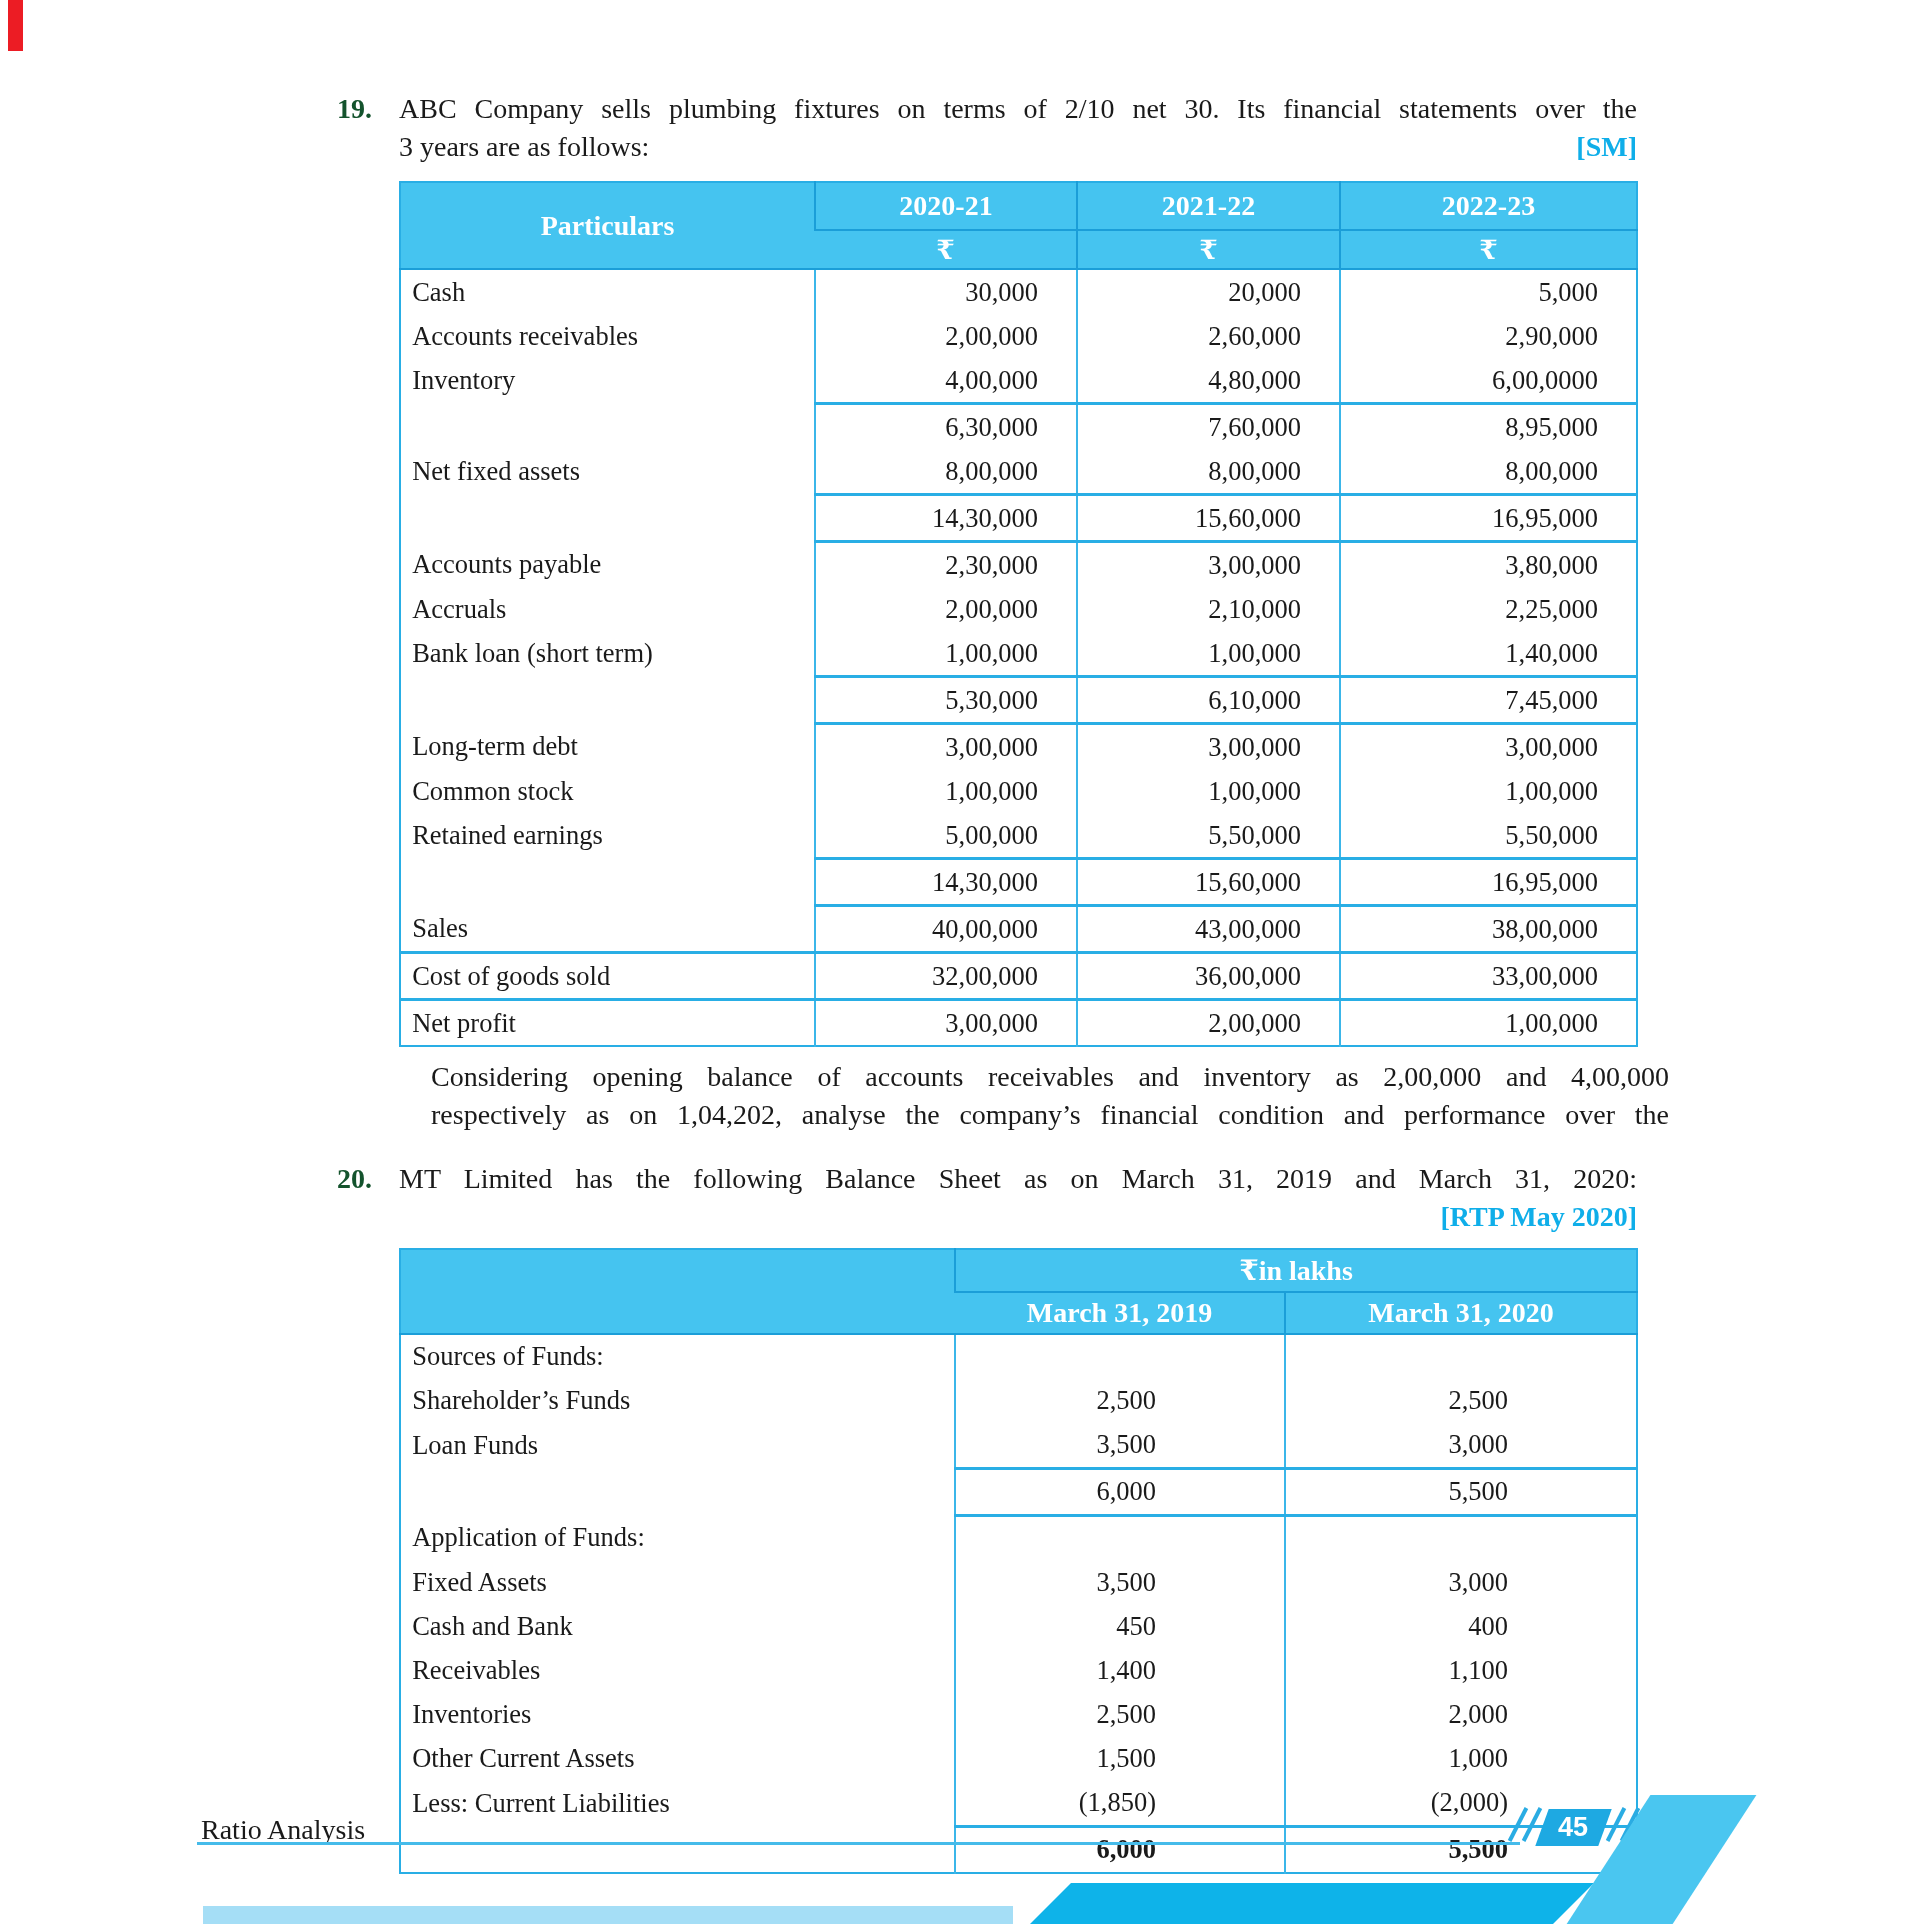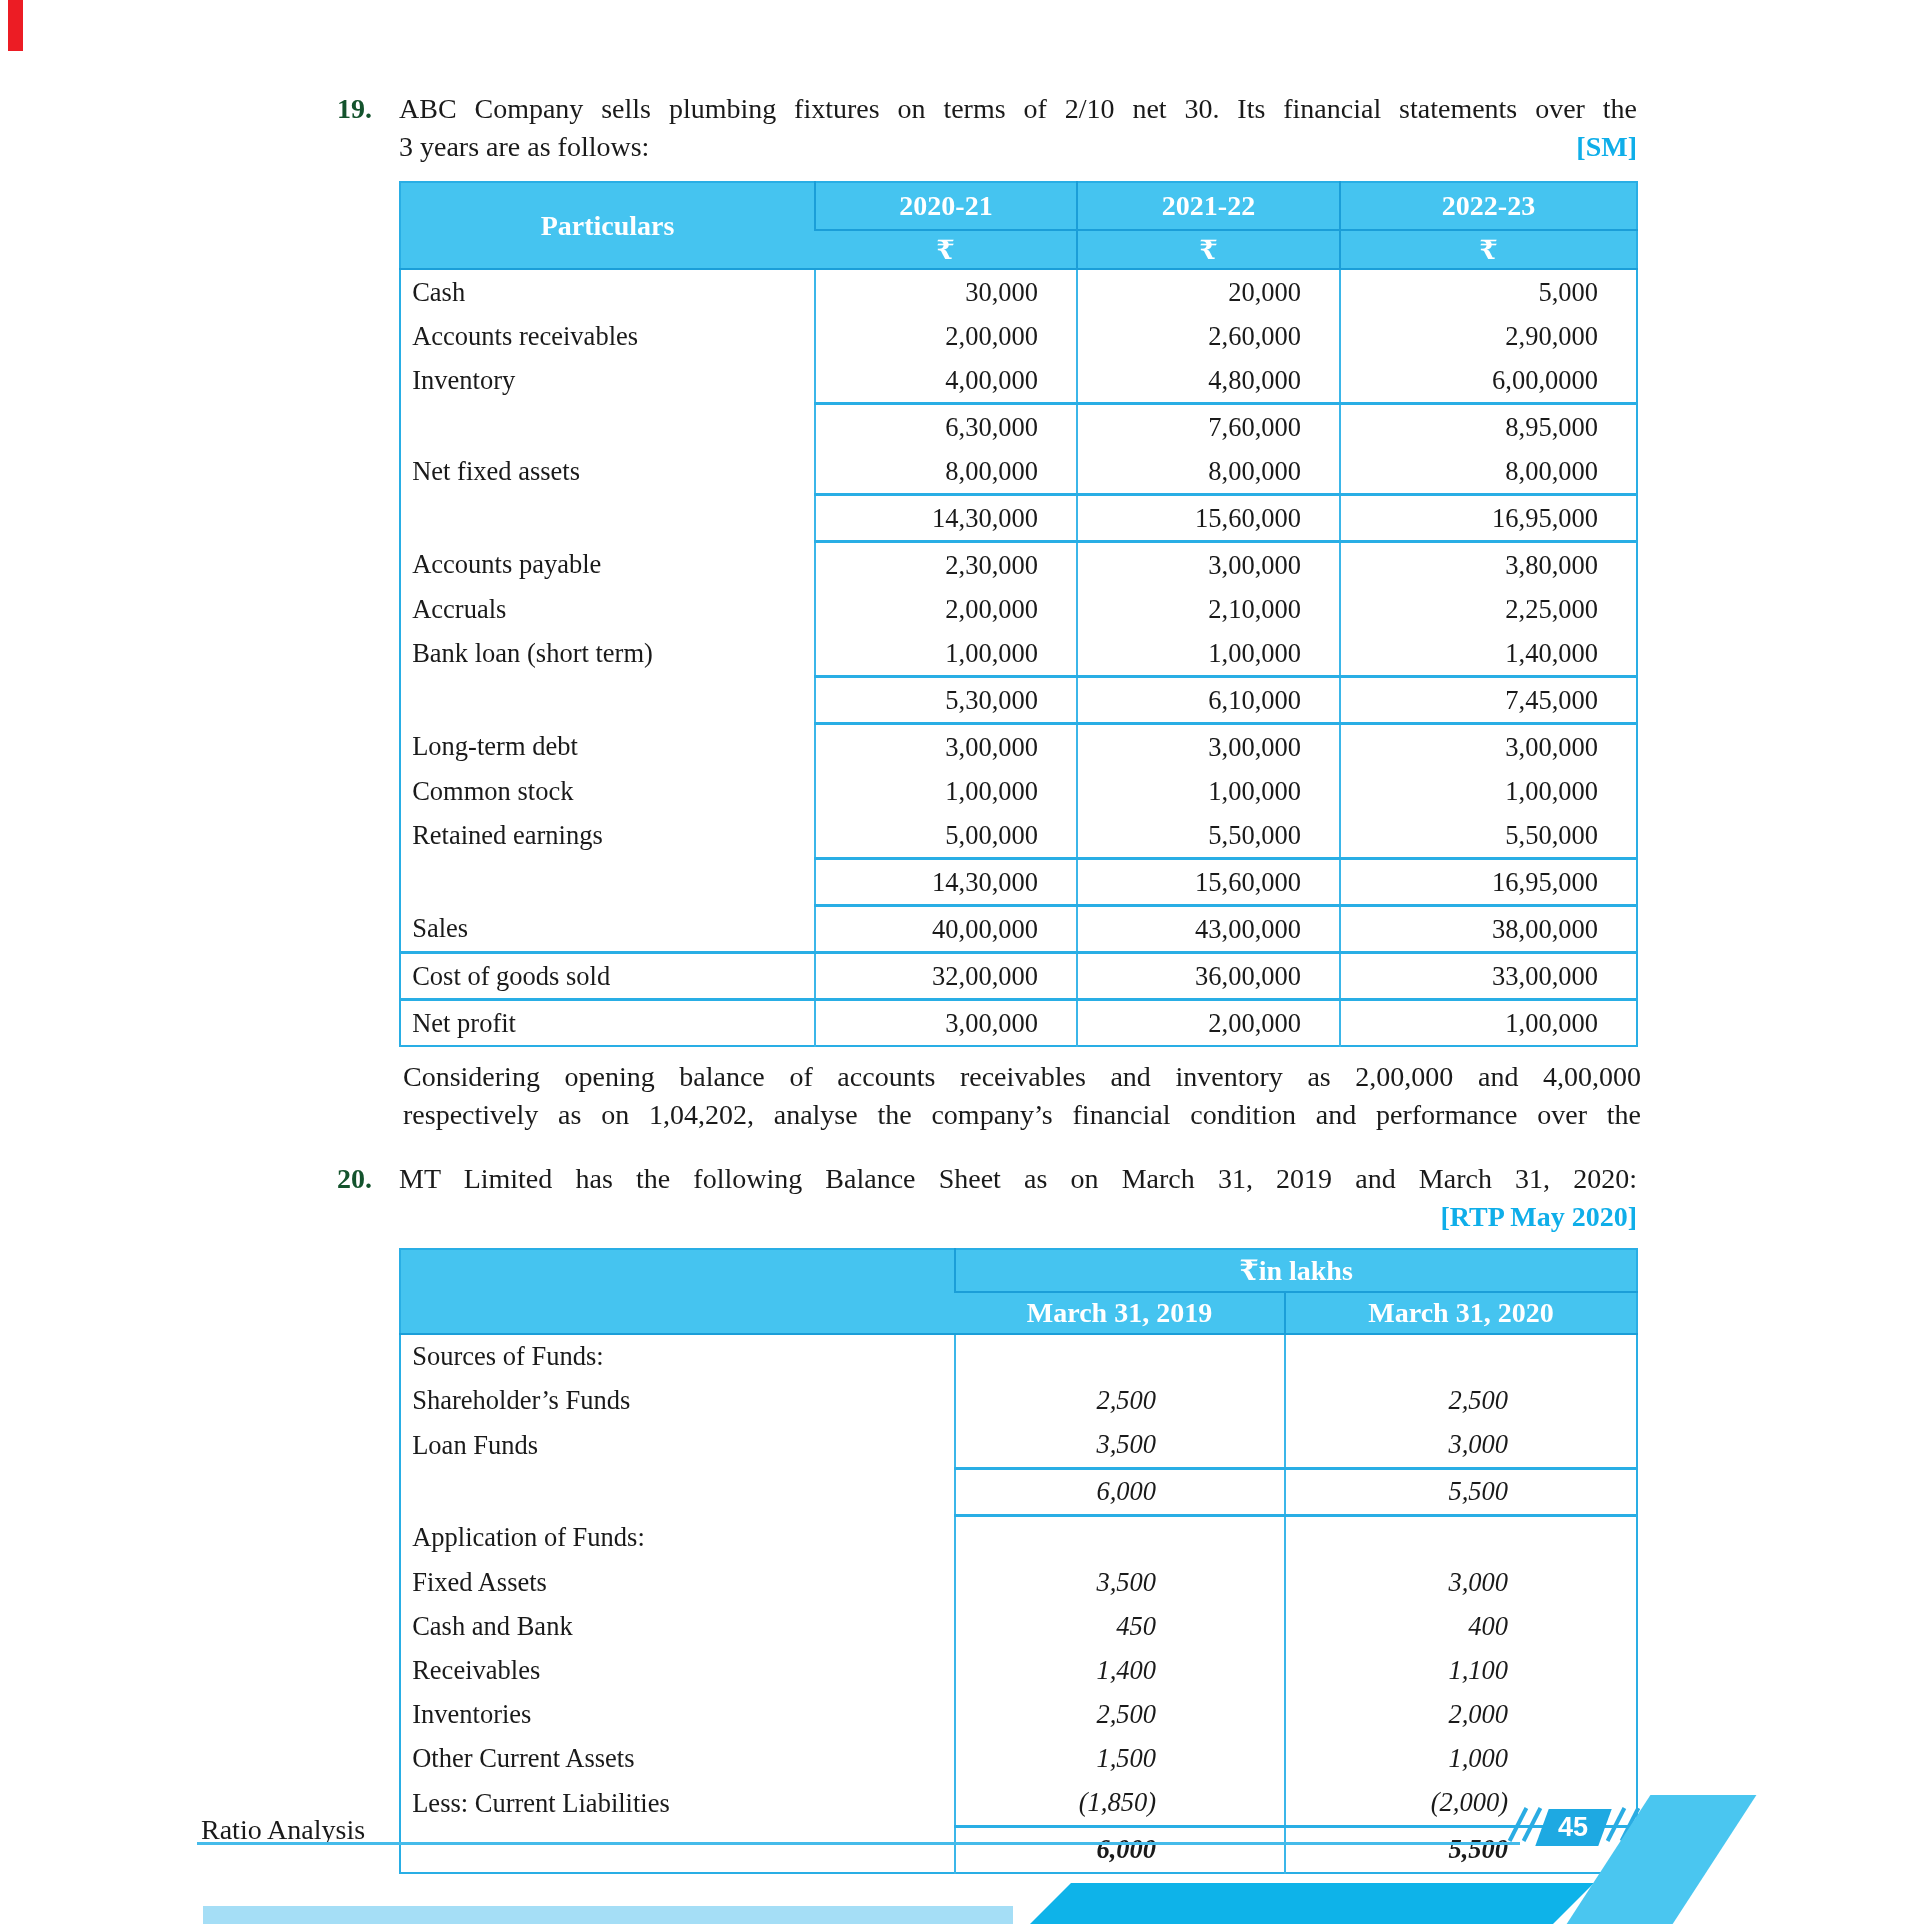--- a/index.html
+++ b/index.html
@@ -37,29 +37,29 @@
     font-size:28px;border-left:2.4px solid var(--hsep);border-bottom:2.4px solid var(--hsep);
   }
   thead td:first-child{border-left:none;}
   tbody td{height:42px;}
   td.lbl{padding-left:11.2px;text-align:left;}
   td.num{border-left:2.4px solid var(--vline);text-align:right;}
   #table1{margin-top:15.2px;}
   #table1 thead tr.h1 td{height:44px;}
   #table1 thead tr.h2 td{height:35px;font-size:26.5px;}
   #table1 td.num{padding-right:38px;}
-  #table2 td.num{padding-right:128px;font-style:italic;}
+  #table2 td.num{padding-right:128px;}
   #table2 thead tr.h1 td{height:39px;}
   #table2 thead tr.h2 td{height:38px;}
   #table2{margin-top:11.2px;}
   tr.ln-num td.num{border-top:3.2px solid var(--rule);}
   tr.ln-full td{border-top:3.2px solid var(--rule);}
   tr.bold td{font-weight:bold;}
 
-  .note{margin-left:66px;width:1238px;margin-top:11.2px;}
+  .note{margin-left:94px;width:1238px;margin-top:11.2px;}
   .q20{margin-top:26px;}
 
   .footer-title{position:absolute;left:201px;top:1814px;font-size:28px;}
   .footer-rule{position:absolute;left:197px;top:1842px;width:1323px;height:3.2px;background:#45BBEA;}
   .slash{position:absolute;width:4px;height:37px;background:#2AACE3;transform:rotate(27deg);}
   .page-badge{
     position:absolute;left:1542px;top:1809px;width:63px;height:37px;background:#1EA9E2;
     transform:skewX(-20deg);display:flex;align-items:center;justify-content:center;
   }
   .page-badge span{

